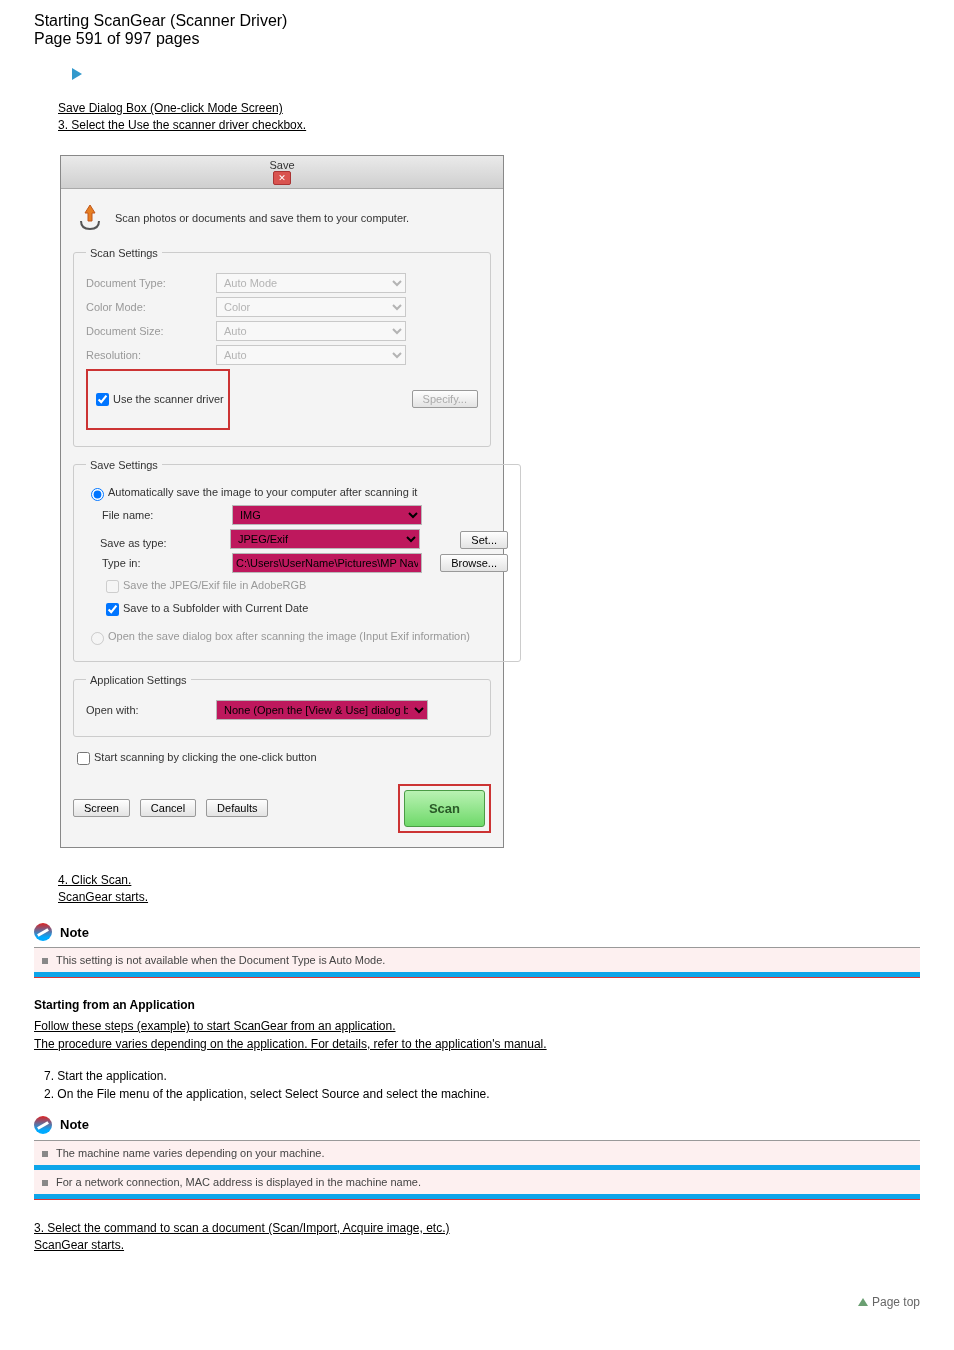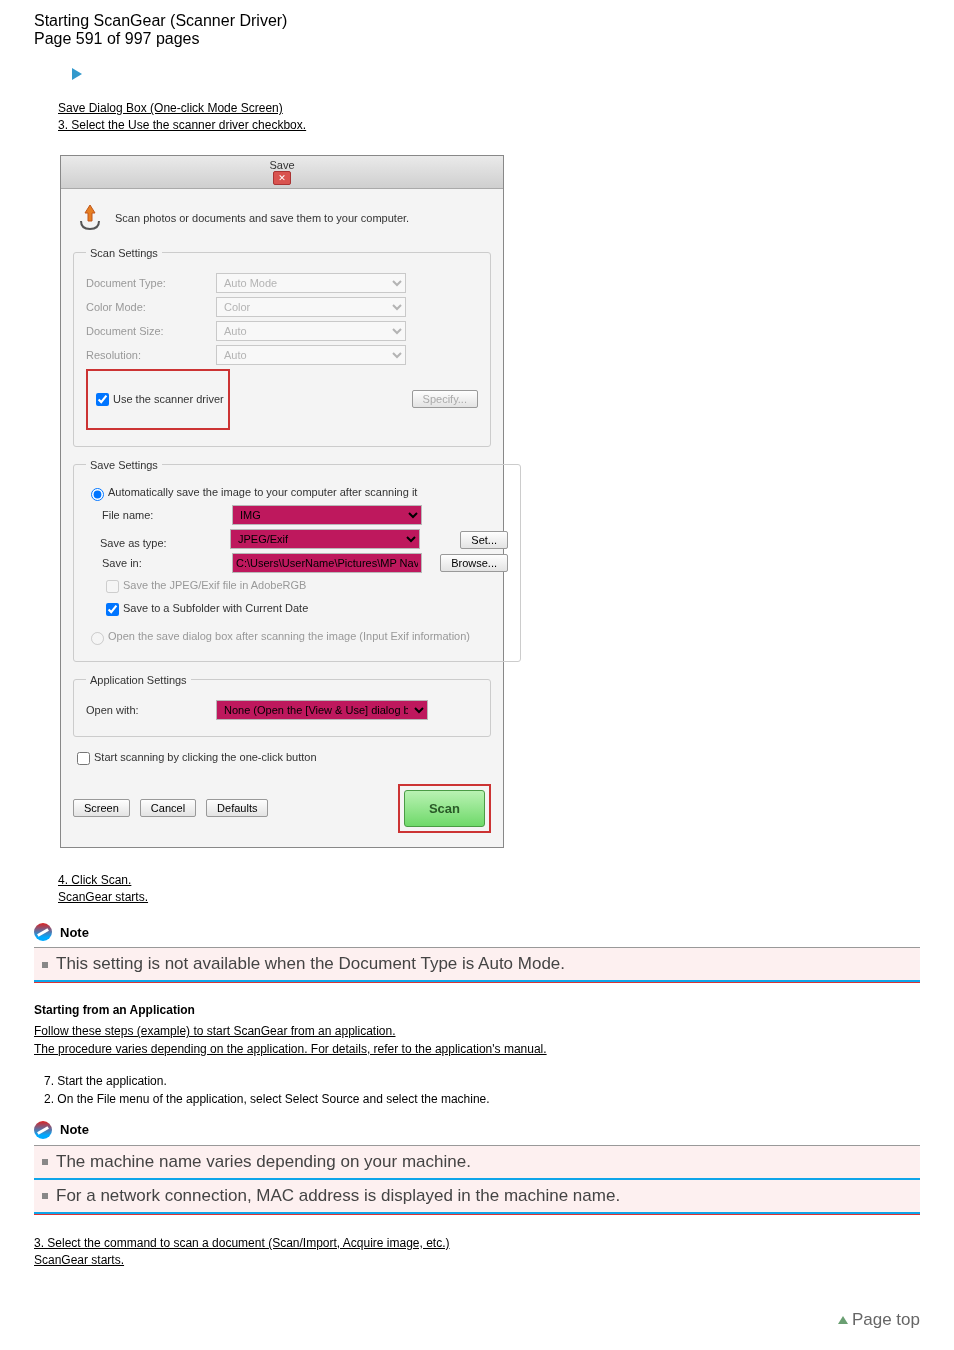--- a/index.html
+++ b/index.html
@@ -5,25 +5,25 @@
   body { margin:0; padding:0; font-family: Arial, Helvetica, sans-serif; background:#fff; color:#000; width:954px; }
   .page { padding:12px 34px 60px 34px; }
   .hdr { display:flex; justify-content:space-between; font-size:16px; margin-bottom:10px;flex-direction:column; }
   .arrow-right { width:0; height:0; border-top:6px solid transparent; border-bottom:6px solid transparent; border-left:10px solid #3399cc; display:inline-block; margin:10px 0 10px 38px;}
   .text-block { font-size:12px; line-height:1.45; color:#000; margin:6px 0 16px 0; white-space:pre-wrap;text-decoration:underline;}
   .indent { margin-left:24px; }
   .noteicon { width:18px; height:18px; border-radius:50%; background:linear-gradient(#d22,#0af 80%); display:inline-block; position:relative; margin-right:8px; vertical-align:middle;}
   .noteicon:after{content:"";position:absolute;left:3px;top:8px;width:12px;height:3px;background:#fff;transform:rotate(-30deg);}
   .note-label { font-size:13px; font-weight:bold; }
   .note-box { border-top:1px solid #999; border-bottom:1px solid #d33; padding:0; margin:6px 0 20px 0;}
-  .note-row { background:#fdf0f0; padding:6px 8px; font-size:17px; color:#444; border-bottom:2px solid #0ea5e9;}
+  .note-row { background:#fdf0f0; padding:6px 8px; font-size:11px; color:#444; border-bottom:5px solid #0ea5e9;}
   .note-row .bullet { display:inline-block; width:6px; height:6px; background:#888; margin-right:8px; vertical-align:middle;}
   .subheading { font-size:12px; font-weight:bold; margin:18px 0 4px 0;}
   .numlist { font-size:12px; margin:4px 0 4px 10px;}
-  .pgtop { text-align:right; font-size:17px; color:#666; margin-top:40px;}
+  .pgtop { text-align:right; font-size:12px; color:#666; margin-top:40px;}
   .pgtop .up{display:inline-block;width:0;height:0;border-left:5px solid transparent;border-right:5px solid transparent;border-bottom:8px solid #6a9f72;margin-right:4px;vertical-align:middle;}
   
   .dlg-wrap { margin:20px 0 24px 26px;}
   .dlg { width:442px; border:1px solid #888; font-family:"Segoe UI",Tahoma,sans-serif; font-size:11px; color:#333;}
   .titlebar { background:linear-gradient(#eaeaea,#cfcfcf); padding:3px 6px; display:flex; justify-content:space-between; align-items:center; border-bottom:1px solid #aaa;flex-direction:column;}
   .titlebar .t-title{font-size:11px;}
   .titlebar .t-close{background:#d9534f;color:#fff;font-size:9px;padding:1px 4px;border:1px solid #a33;border-radius:2px;}
   .dlg-body { background:#f4f4f4; padding:10px 12px 14px 12px;}
   .banner { display:flex; align-items:center; gap:10px; padding:4px 2px 14px 2px;}
   .banner svg{flex:0 0 auto;}
@@ -112,21 +112,21 @@
           <div class="row" style="margin-left:16px;">
               <span class="lbl">File name:</span>
             <span class="ctl"><select><option>IMG</option></select></span>
             </div>
           <div class="row" style="margin-left:14px;align-items:flex-end;">
               <span class="lbl">Save as type:</span>
             <span class="ctl"><select><option>JPEG/Exif</option></select></span>
             <span class="rside"><button class="btn">Set...</button></span>
             </div>
           <div class="row" style="margin-left:16px;">
-              <span class="lbl">Save in:</span>
+              <span class="lbl">Type in:</span>
             <span class="ctl"><input type="text" value="C:\Users\UserName\Pictures\MP Navigato" style=""></span>
             <span class="rside"><button class="btn">Browse...</button></span>
             </div>
           <div class="chk-line" style="margin-left:16px;color:#999;"><input type="checkbox" disabled="" class="chk" style=""><span>Save the JPEG/Exif file in AdobeRGB</span></div>
           <div class="chk-line" style="margin-left:16px;"><input type="checkbox" checked="" class="chk" style=""><span>Save to a Subfolder with Current Date</span></div>
           <div class="chk-line" style="margin-top:10px;color:#999;"><input type="radio" disabled="" class="chk" style=""><span>Open the save dialog box after scanning the image (Input Exif information)</span></div>
         </fieldset>
 
         <fieldset>
           <legend>Application Settings</legend>

